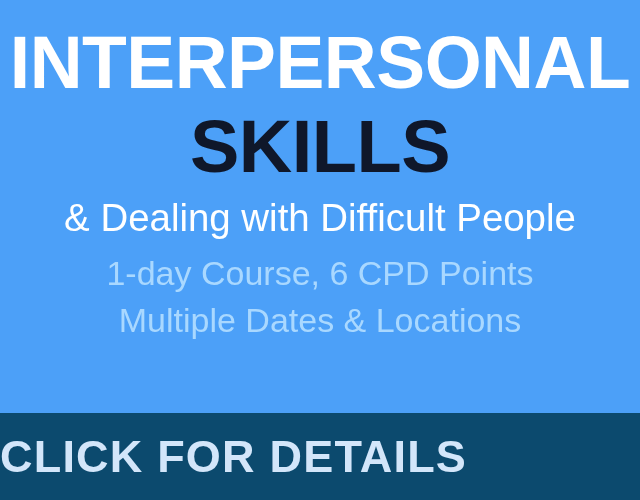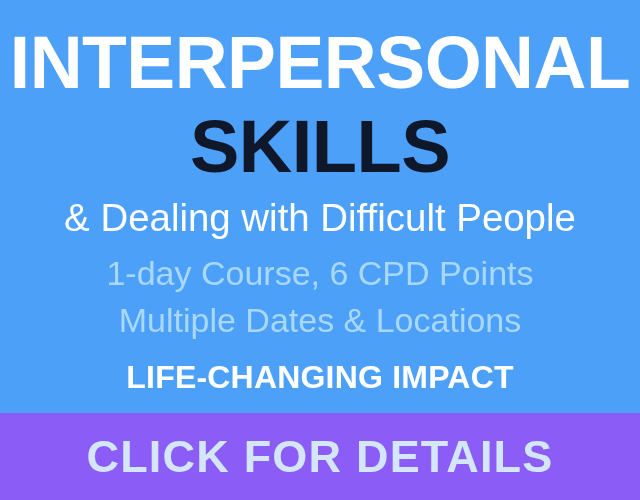--- a/index.html
+++ b/index.html
@@ -91,24 +91,24 @@
     font-weight: 700;
     color: #ffffff;
     height: 34px;
     margin-top: 20px;
     letter-spacing: 0.2px;
   }
 
   
   #cta-bar {
     flex: 1 1 auto;
-    background: #8b5cf6;
+    background: #0c4a6e;
     display: flex;
     align-items: center;
-    justify-content: center;
+    justify-content: flex-start;
     cursor: pointer;
   }
 
   #cta-label {
     font-size: 45px;
     font-weight: 700;
     color: #d3e6fa;
     letter-spacing: 1.2px;
     white-space: nowrap;
     line-height: 1;
@@ -124,21 +124,20 @@
     <span class="line" id="headline-primary">INTERPERSONAL</span>
 
     <span class="line" id="headline-secondary">SKILLS</span>
 
     <span class="line" id="subtitle">&amp; Dealing with Difficult People</span>
 
     <span class="line" id="detail-course">1-day Course, 6 CPD Points</span>
 
     <span class="line" id="detail-dates">Multiple Dates &amp; Locations</span>
 
-    <span class="line" id="tagline">LIFE-CHANGING IMPACT</span>
 
   </div>
 
   <div id="cta-bar">
     <span id="cta-label">CLICK FOR DETAILS</span>
   </div>
 
 </div>
 
 </body></html>

